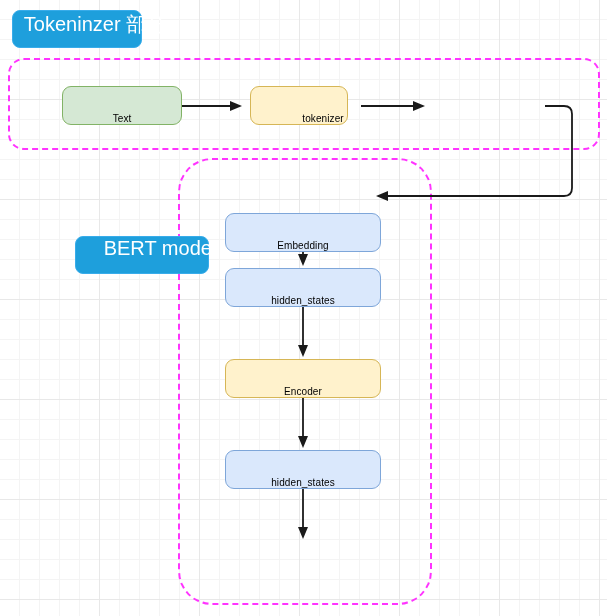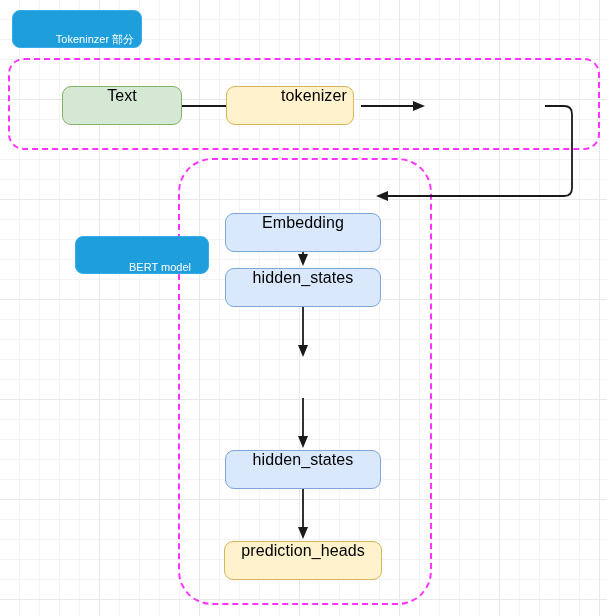--- a/index.html
+++ b/index.html
@@ -21,47 +21,47 @@
     background-size: 100px 100px, 100px 100px, 20px 20px, 20px 20px;
     background-position: -1px -1px, -1px -1px, -1px -1px, -1px -1px;
     font-family: "Liberation Sans", sans-serif;
   }
 
   
   .node {
     position: absolute;
     box-sizing: border-box;
     display: flex;
-    align-items: flex-start;
+    align-items: flex-end;
     justify-content: center;
     border-radius: 9px;
     border-style: solid;
     border-width: 1.6px;
-    font-size: 16px;
+    font-size: 10px;
     color: #000000;
     letter-spacing: 0.1px;
     white-space: nowrap;
   }
   .n-green  { background: #d5e8d4; border-color: #82b366; }
   .n-yellow { background: #fff2cc; border-color: #d6b656; }
   .n-red    { background: #f8cecc; border-color: #b85450; }
   .n-blue   { background: #dae8fc; border-color: #7ea6d9; }
 
   
   .tag {
     position: absolute;
     box-sizing: border-box;
     display: flex;
-    align-items: flex-end;
+    align-items: flex-start;
     justify-content: center;
     border-radius: 8px;
     background: #1e9fdc;
     border: 1.5px solid #38acea;
     color: #ffffff;
-    font-size: 11px;
+    font-size: 20px;
     white-space: nowrap;
     z-index: 6;
     padding-left: 36px;
   }
 
   
   .group {
     position: absolute;
     box-sizing: border-box;
     border: 2px dashed #ff33ff;
@@ -144,35 +144,35 @@
     <svg width="24" height="53" viewBox="0 0 24 53">
       <line x1="11" y1="0" x2="11" y2="41" stroke="#1a1a1a" stroke-width="1.8"></line>
       <polygon points="11,50 6,38 16,38" fill="#1a1a1a"></polygon>
     </svg>
   </div>
 
   <div class="node n-green" style="left:62px; top:86px; width:120px; height:39px;">
     <span>Text</span>
   </div>
 
-  <div class="node n-yellow" style="left:226px; top:86px; width:128px; height:39px;padding-left:48px;">
+  <div class="node n-yellow" style="left:250px; top:86px; width:98px; height:39px;padding-left:48px;">
     <span>tokenizer</span>
   </div>
 
 
   <div class="node n-blue" style="left:225px; top:177px; width:156px; height:39px;margin-top:36px;">
     <span>Embedding</span>
   </div>
 
   <div class="node n-blue" style="left:225px; top:268px; width:156px; height:39px;">
     <span>hidden_states</span>
   </div>
 
+  <div class="node n-yellow" style="left:225px; top:359px; width:156px; height:39px;">
+    <span>Encoder</span>
+  </div>
 
   <div class="node n-blue" style="left:225px; top:450px; width:156px; height:39px;">
     <span>hidden_states</span>
   </div>
 
-  <div class="node n-yellow" style="left:224px; top:541px; width:158px; height:39px;">
-    <span>prediction_heads</span>
-  </div>
 
 </div>
 
 </body></html>

